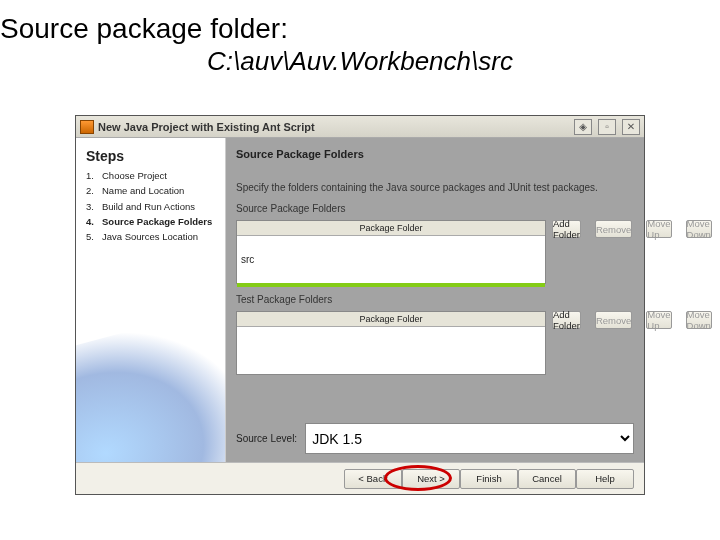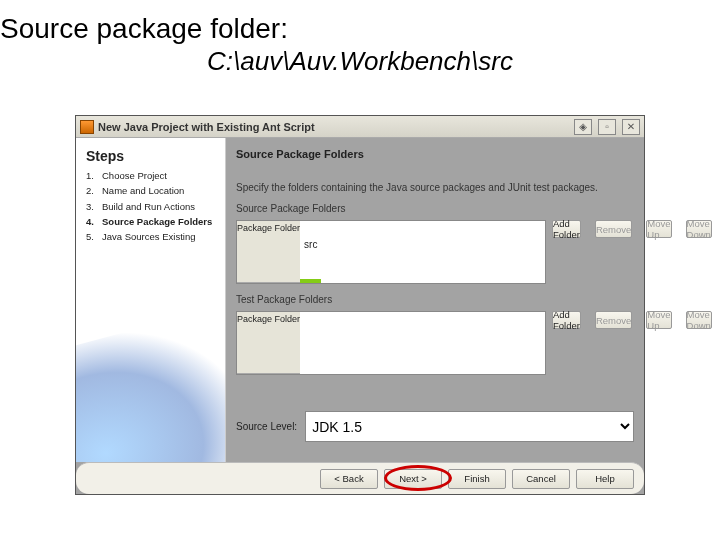--- a/index.html
+++ b/index.html
@@ -108,21 +108,21 @@
     display: flex;
     gap: 6px;
     align-items: flex-start;
   }
   .folder-list {
     flex: 1;
     border: 1px solid #888;
     background: #fff;
     height: 64px;
     display: flex;
-    flex-direction: row;
+    flex-direction: column;
   }
   .folder-list-header {
     background: #e6e4d8;
     border-bottom: 1px solid #aaa;
     font-size: 9px;
     text-align: center;
     padding: 2px 0;
   }
   .folder-row {
     font-size: 10px;
@@ -145,41 +145,39 @@
     align-items: center;
     justify-content: center;
     border-radius: 2px;
   }
   .btn.disabled { color: #999; }
   .src-level-row {
     display: flex;
     align-items: center;
     gap: 8px;
     margin-top: auto;
-    margin-bottom: 20px;
+    margin-bottom: 8px;
   }
   .src-level-row select {
     flex: 1;
     height: 31px;
     font-size: 14px;
     border: 1px solid #888;
     background: #fff;
     padding: 0 2px;
   }
   .dlg-footer {
     height: 32px;
     border-top: 1px solid #bbb;
     background: #f2f0e8;
     display: flex;
     align-items: center;
     justify-content: flex-end;
-    gap: 6px;
     padding: 0 10px;
     position: relative;
-    border-radius: 13px;
   }
   .dlg-footer .btn { width: 58px; height: 20px; }
   .highlight-ring {
     position: absolute;
     width: 68px; height: 26px;
     border: 3px solid #cc0000;
     border-radius: 50%;
     pointer-events: none;
   }
 </style>
@@ -216,21 +214,21 @@
           <li>
               <span class="num">3.</span>
               <span>Build and Run Actions</span>
             </li>
           <li class="active">
               <span class="num">4.</span>
               <span>Source Package Folders</span>
             </li>
           <li>
               <span class="num">5.</span>
-              <span>Java Sources Existing</span>
+              <span>Java Sources Location</span>
             </li>
         </ol>
         <div class="steps-deco"></div>
       </div>
 
       <div class="main-panel">
         <h4>Source Package Folders</h4>
         <div class="desc">Specify the folders containing the Java source packages and JUnit test packages.</div>
 
         <div class="section-label">Source Package Folders</div>

